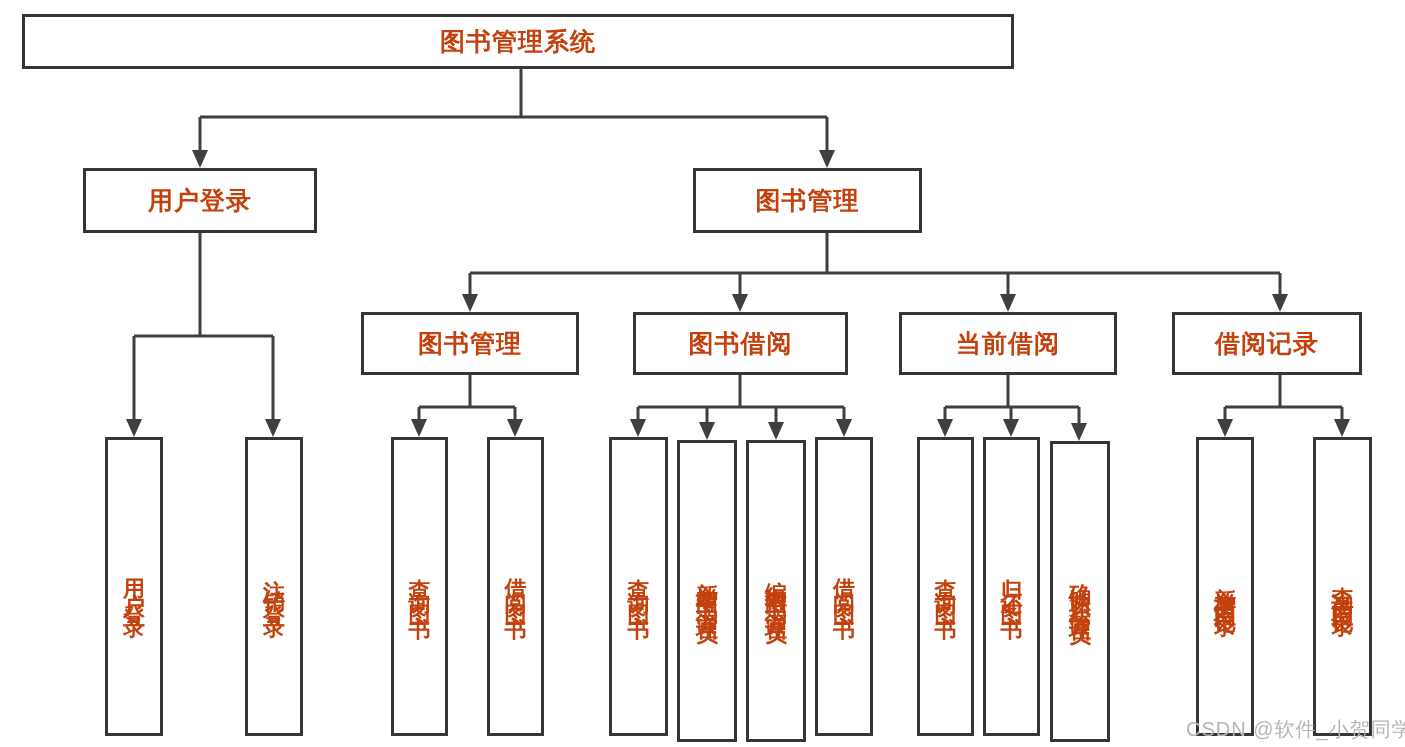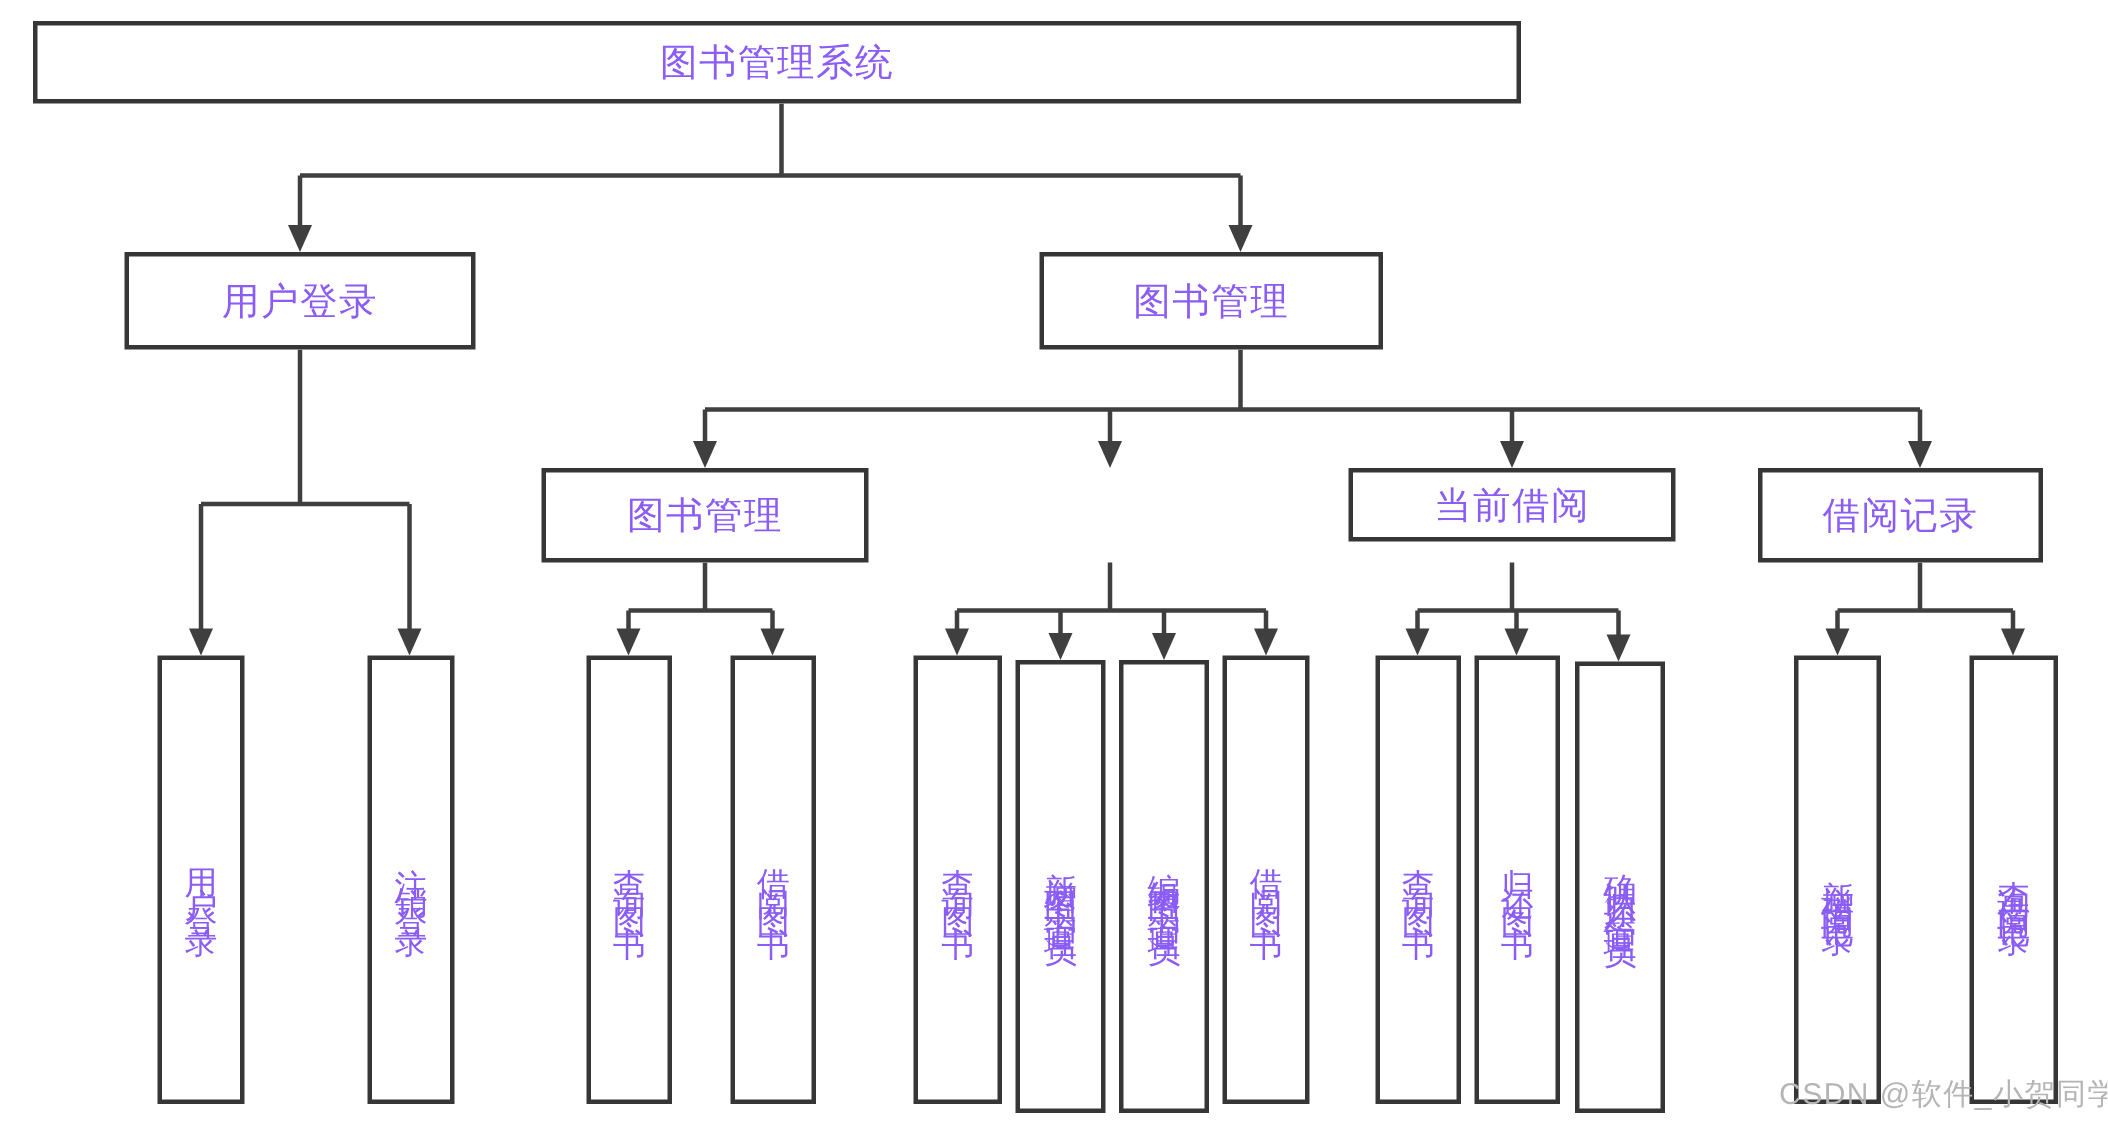--- a/index.html
+++ b/index.html
@@ -15,48 +15,49 @@
     position: absolute;
     left: 0; top: 0;
     width: 1405px; height: 747px;
     z-index: 1;
   }
   .node {
     position: absolute;
     box-sizing: border-box;
     background: #ffffff;
     border: 3px solid #363636;
-    color: #8b5cf6;
+    color: #c2410c;
     display: flex;
     align-items: center;
     justify-content: center;
     font-size: 25px;
     letter-spacing: 1px;
     z-index: 2;
     white-space: nowrap;
+    font-weight: bold;
   }
   .leaf {
     writing-mode: vertical-rl;
     font-size: 22px;
     letter-spacing: 13px;
     white-space: normal;
     text-align: center;
   }
   .leaf.tight {
     letter-spacing: 6px;
   }
   
   .n-root   { left: 22px;  top: 14px;  width: 992px; height: 55px; }
   
   .n-login  { left: 83px;  top: 168px; width: 234px; height: 65px; }
   .n-mgmt   { left: 693px; top: 168px; width: 229px; height: 65px; }
   
   .n-newbook { left: 361px;  top: 312px; width: 218px; height: 63px; }
   .n-borrow  { left: 633px;  top: 312px; width: 215px; height: 63px; }
-  .n-current { left: 899px;  top: 312px; width: 218px; height: 49px; }
+  .n-current { left: 899px;  top: 312px; width: 218px; height: 63px; }
   .n-record  { left: 1172px; top: 312px; width: 190px; height: 63px; }
   
   .l1  { left: 105px;  top: 437px; width: 58px; height: 299px; }
   .l2  { left: 245px;  top: 437px; width: 58px; height: 299px; }
   .l3  { left: 391px;  top: 437px; width: 57px; height: 299px; }
   .l4  { left: 487px;  top: 437px; width: 57px; height: 299px; }
   .l5  { left: 609px;  top: 437px; width: 59px; height: 299px; }
   .l6  { left: 677px;  top: 440px; width: 60px; height: 302px; }
   .l7  { left: 746px;  top: 440px; width: 60px; height: 302px; }
   .l8  { left: 815px;  top: 437px; width: 58px; height: 299px; }
@@ -120,20 +121,21 @@
       <path d="M1334 419 H1350 L1342 437 Z"></path>
     </g>
   </svg>
 
   <div class="node n-root">图书管理系统</div>
 
   <div class="node n-login">用户登录</div>
   <div class="node n-mgmt">图书管理</div>
 
   <div class="node n-newbook">图书管理</div>
+  <div class="node n-borrow">图书借阅</div>
   <div class="node n-current">当前借阅</div>
   <div class="node n-record">借阅记录</div>
 
   <div class="node leaf l1">用户登录</div>
   <div class="node leaf l2">注销登录</div>
 
   <div class="node leaf l3">查询图书</div>
   <div class="node leaf l4">借阅图书</div>
 
   <div class="node leaf l5">查询图书</div>

